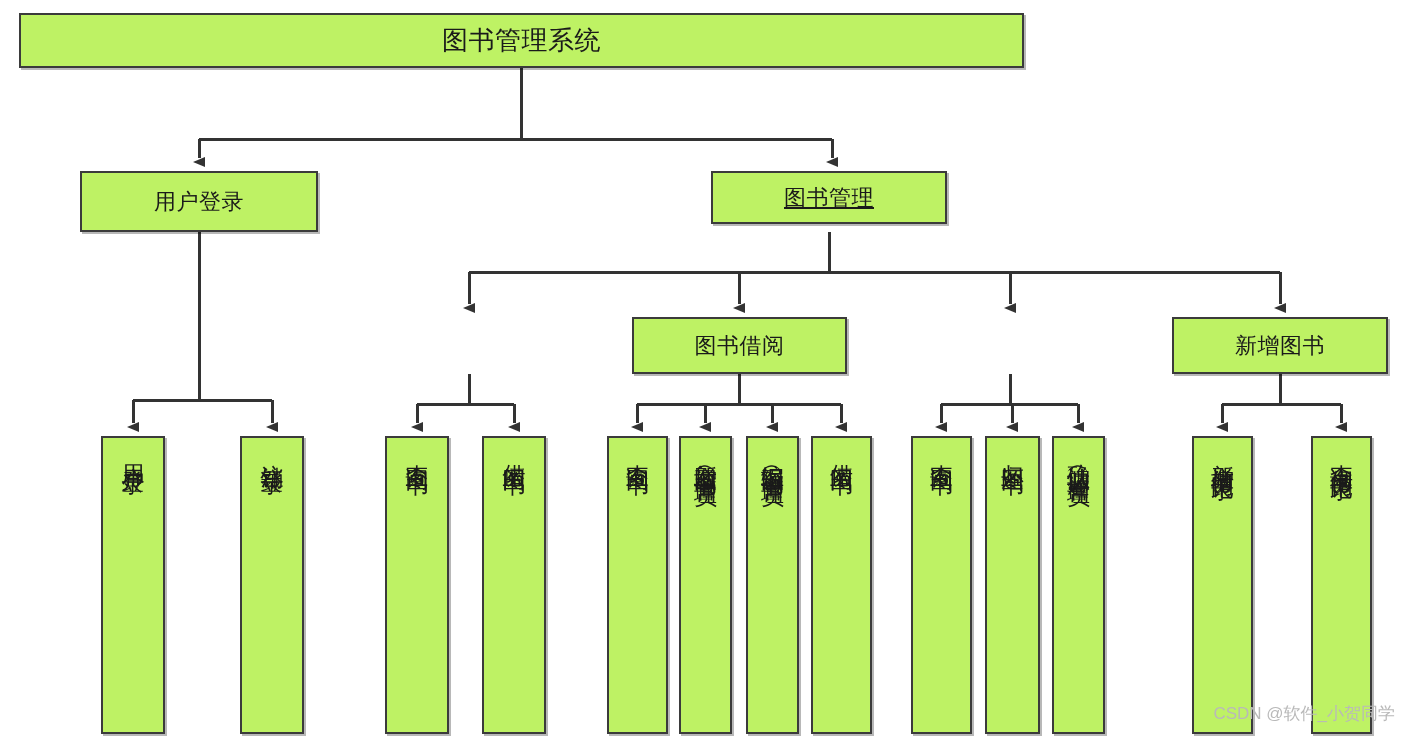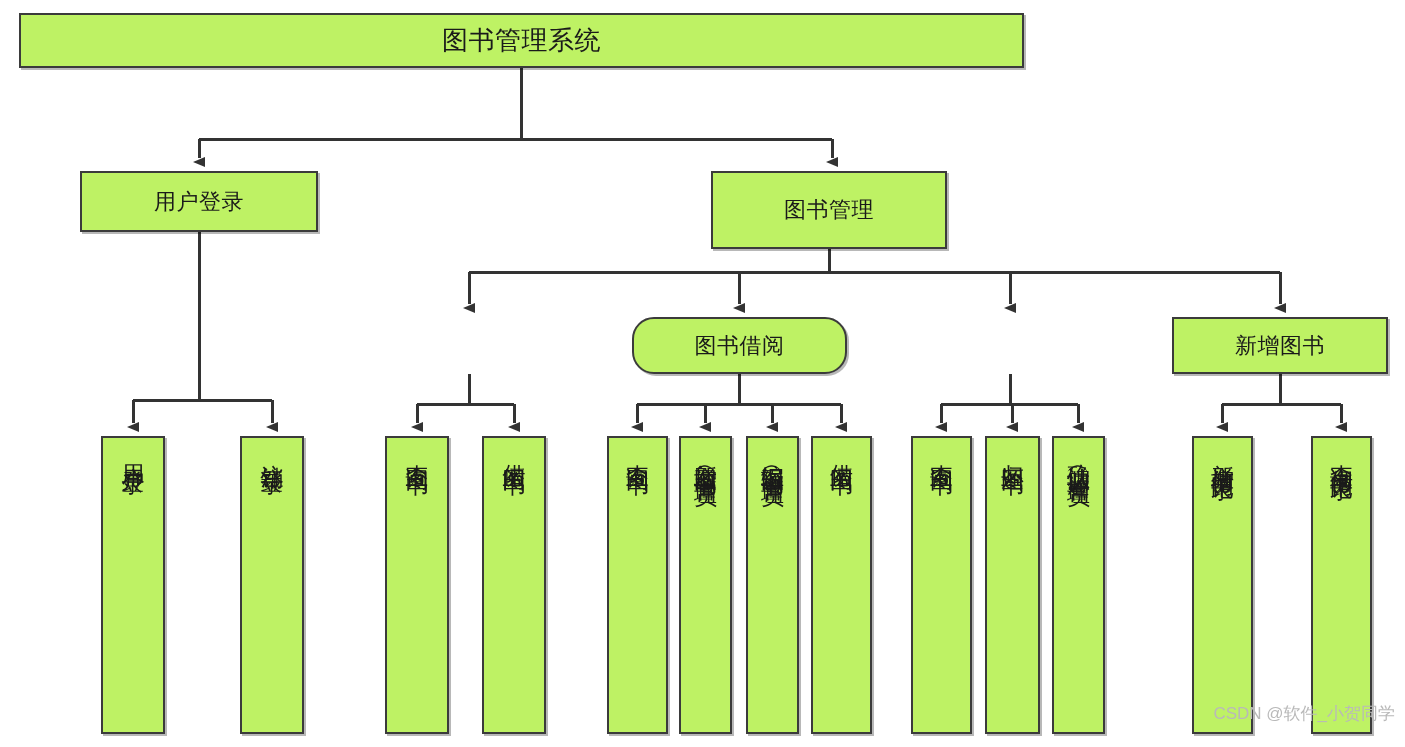--- a/index.html
+++ b/index.html
@@ -122,25 +122,25 @@
     </g>
   </svg>
 
   <div class="node horizontal lvl0" style="left:19px; top:13px; width:1005px; height:55px;">
     <span class="node-label">图书管理系统</span>
   </div>
 
   <div class="node horizontal lvl1" style="left:80px; top:171px; width:238px; height:61px;">
     <span class="node-label">用户登录</span>
   </div>
-  <div class="node horizontal lvl1" style="left:711px; top:171px; width:236px; height:78px;">
+  <div class="node horizontal lvl1" style="left:711px; top:171px; width:236px; height:53px;text-decoration:underline;">
     <span class="node-label">图书管理</span>
   </div>
 
-  <div class="node horizontal lvl2" style="left:632px; top:317px; width:215px; height:57px;border-radius:22px;">
+  <div class="node horizontal lvl2" style="left:632px; top:317px; width:215px; height:57px;">
     <span class="node-label">图书借阅</span>
   </div>
   <div class="node horizontal lvl2" style="left:1172px; top:317px; width:216px; height:57px;">
     <span class="node-label">新增图书</span>
   </div>
 
   <div class="node vertical leaf" style="left:101px; top:436px; width:64px; height:298px;">
     <span class="node-label">用户登录</span>
   </div>
   <div class="node vertical leaf" style="left:240px; top:436px; width:64px; height:298px;">

